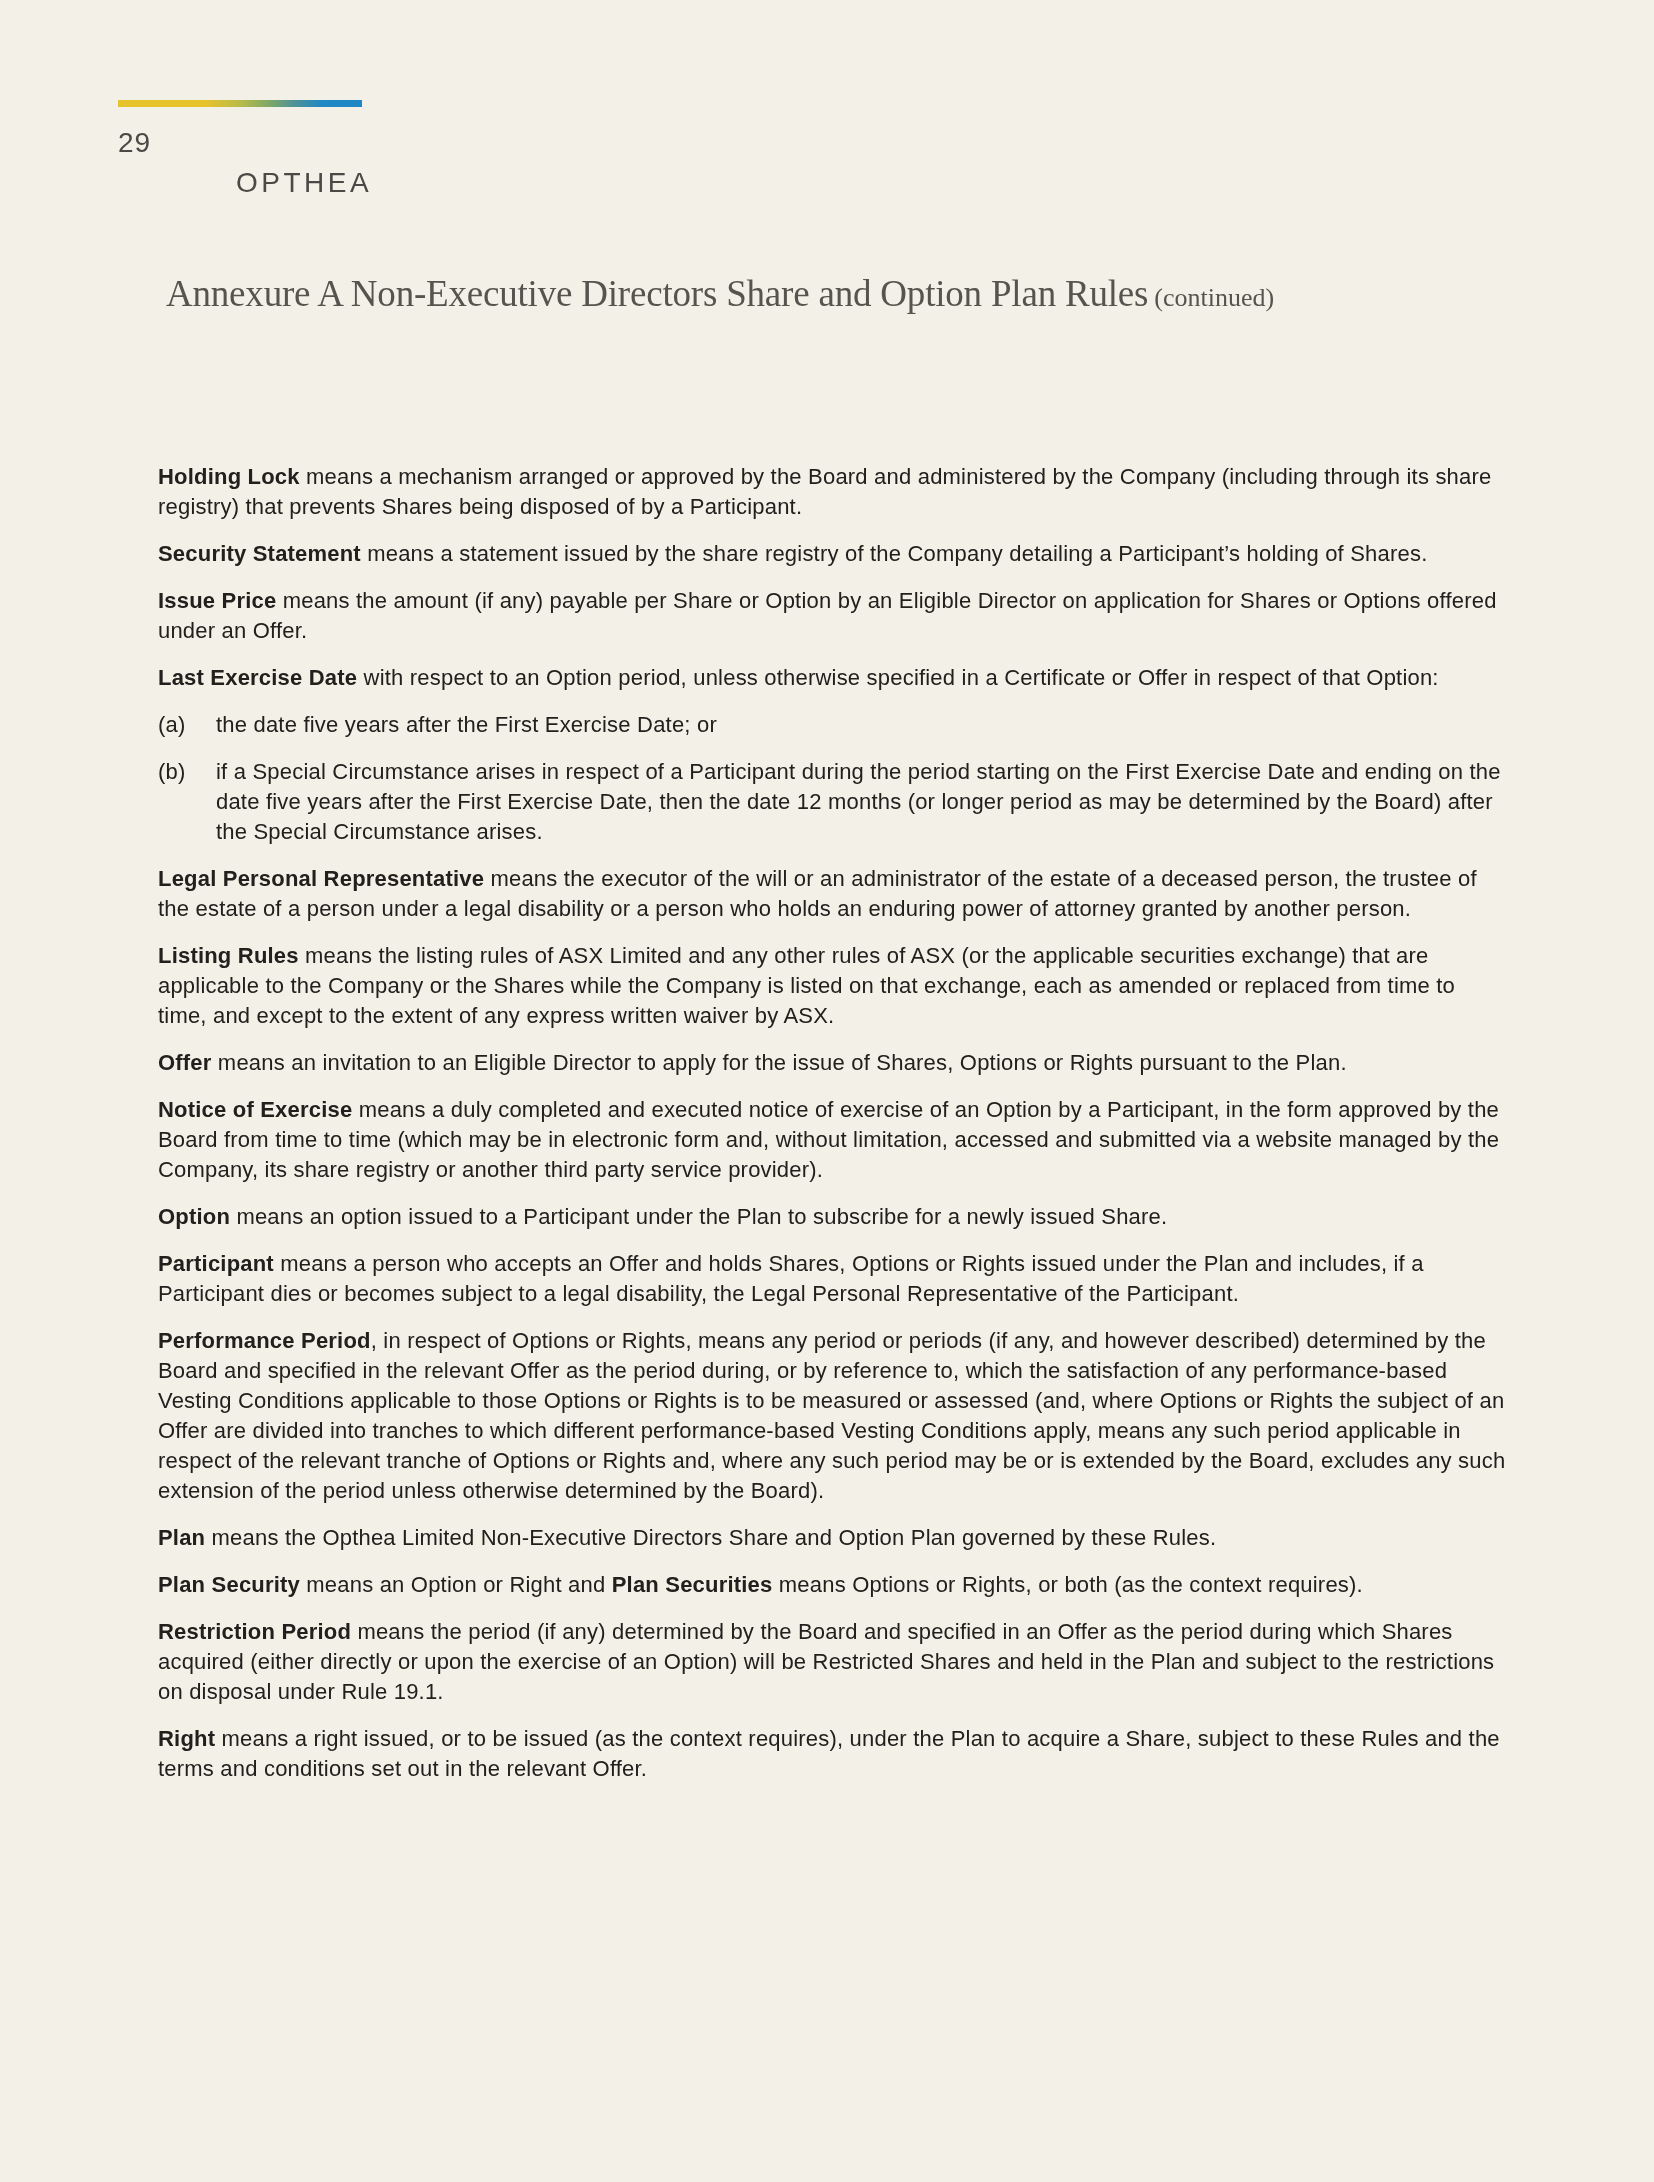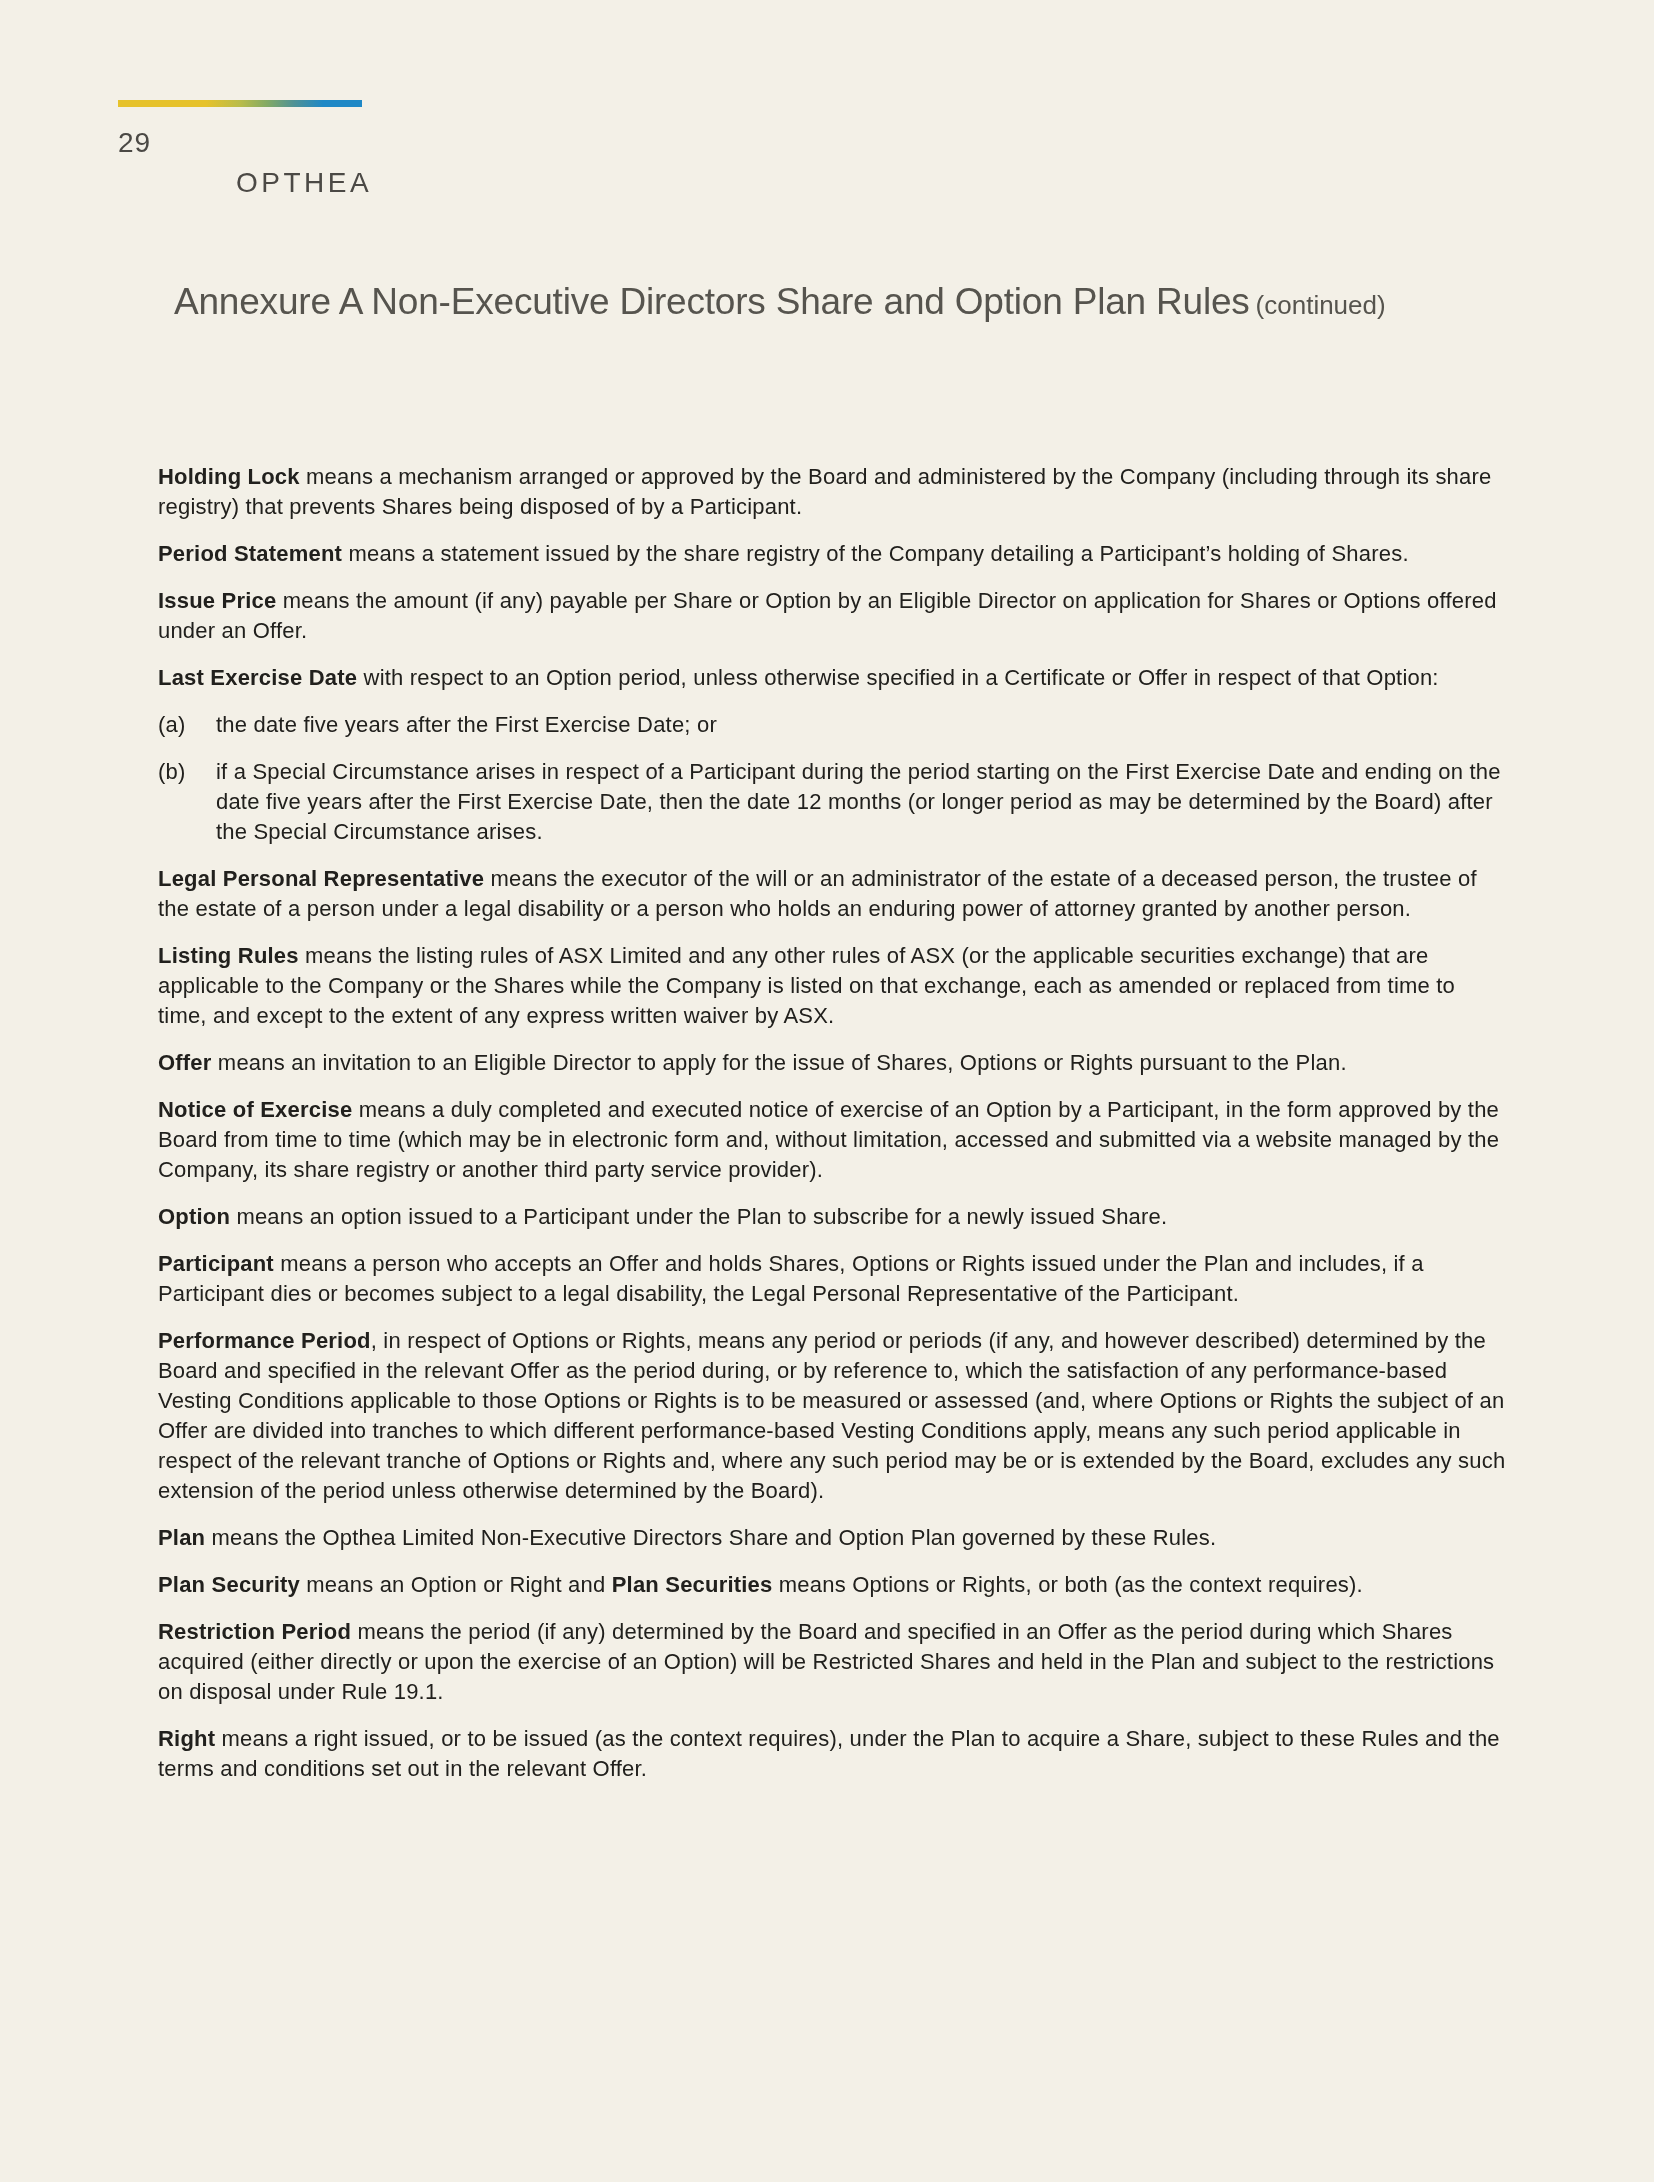--- a/index.html
+++ b/index.html
@@ -62,27 +62,28 @@
     line-height: 34px;
     font-weight: 300;
     color: var(--header-text);
     letter-spacing: 3.5px;
     margin-top: 40px;
   }
   h1.page-title {
     position: absolute;
     left: 158px;
     top: 264px;
-    margin: 16px;
+    margin: 8px;
     width: 1380px;
     font-size: 37px;
     line-height: 44px;
     font-weight: 300;
     color: var(--heading-text);
     letter-spacing: -0.2px;
+    font-family: Liberation Serif, serif;
   }
   .title-suffix {
     font-size: 26px;
     font-weight: 300;
     letter-spacing: 0;
     margin-left: 6px;
   }
   main.definitions {
     position: absolute;
     left: 158px;
@@ -117,21 +118,21 @@
   <header>
     <div class="brand-bar"></div>
     <span class="page-number">29</span>
     <span class="brand">OPTHEA</span>
   </header>
 
   <h1 class="page-title"><span>Annexure A Non-Executive Directors Share and Option Plan Rules</span><span class="title-suffix">(continued)</span></h1>
 
   <main class="definitions">
       <p class="def"><strong>Holding Lock</strong><span> means a mechanism arranged or approved by the Board and administered by the Company (including through its share registry) that prevents Shares being disposed of by a Participant.</span></p>
-      <p class="def"><strong>Period Statement</strong><span> means a statement issued by the share registry of the Company detailing a Participant’s holding of Shares.</span></p>
+      <p class="def"><strong>Security Statement</strong><span> means a statement issued by the share registry of the Company detailing a Participant’s holding of Shares.</span></p>
       <p class="def"><strong>Issue Price</strong><span> means the amount (if any) payable per Share or Option by an Eligible Director on application for Shares or Options offered under an Offer.</span></p>
       <p class="def"><strong>Last Exercise Date</strong><span> with respect to an Option period, unless otherwise specified in a Certificate or Offer in respect of that Option:</span></p>
       <div class="list-item">
         <span class="list-label">(a)</span>
         <span class="list-text">the date five years after the First Exercise Date; or</span>
       </div>
       <div class="list-item">
         <span class="list-label">(b)</span>
         <span class="list-text">if a Special Circumstance arises in respect of a Participant during the period starting on the First Exercise Date and ending on the date five years after the First Exercise Date, then the date 12 months (or longer period as may be determined by the Board) after the Special Circumstance arises.</span>
       </div>

